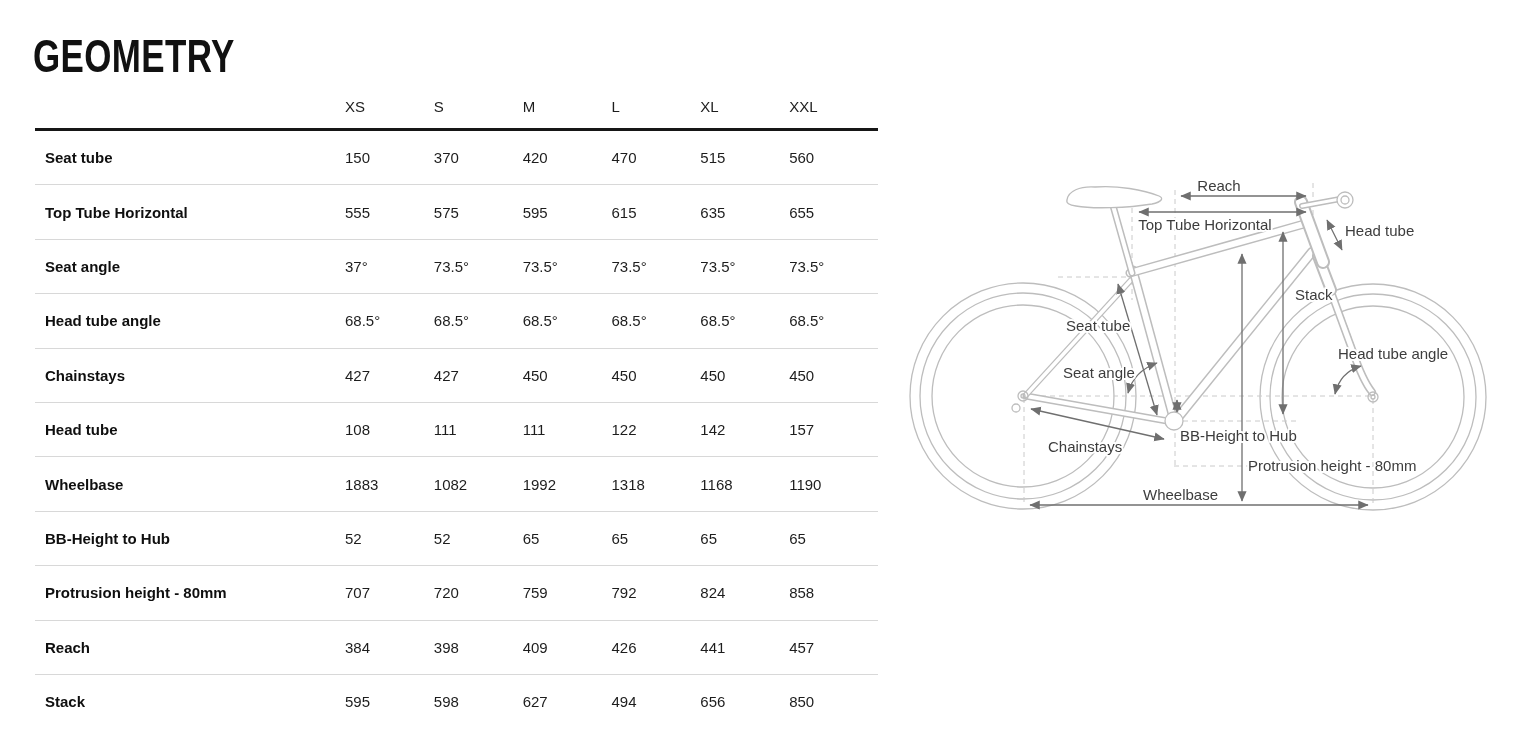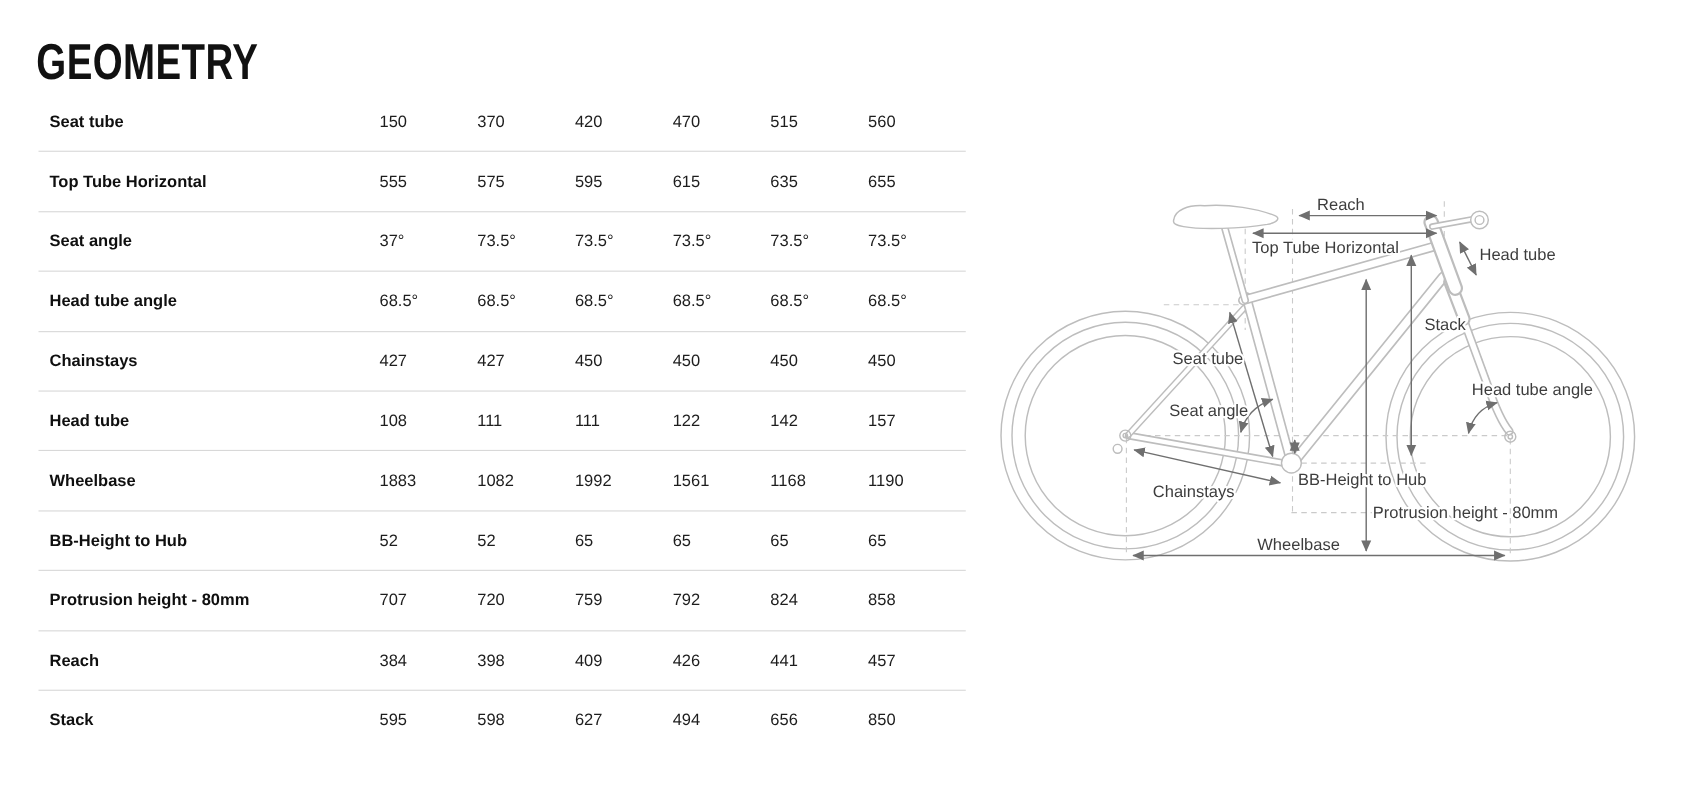--- a/index.html
+++ b/index.html
@@ -39,20 +39,30 @@
   .solidfill{fill:#ffffff;stroke:#bdbdbd;stroke-width:1.3px;}
   .dash{stroke:#cacaca;stroke-width:1px;fill:none;stroke-dasharray:5 4;}
   .dim{stroke:#6f6f6f;stroke-width:1.3px;fill:none;}
 </style>
 </head>
 <body>
 
 <div class="page-title">GEOMETRY</div>
 
 <div class="geo-table">
+  <div class="thead">
+    <div class="cell label"></div>
+
+  <div class="cell value">XS</div>
+      <div class="cell value">S</div>
+      <div class="cell value">M</div>
+      <div class="cell value">L</div>
+      <div class="cell value">XL</div>
+      <div class="cell value">XXL</div>
+    </div>
   <div>
 
   <div class="trow">
     <div class="cell label">Seat tube</div>
 
   <div class="cell value">150</div>
         <div class="cell value">370</div>
         <div class="cell value">420</div>
         <div class="cell value">470</div>
         <div class="cell value">515</div>
@@ -107,21 +117,21 @@
         <div class="cell value">122</div>
         <div class="cell value">142</div>
         <div class="cell value">157</div>
       </div>
       <div class="trow">
     <div class="cell label">Wheelbase</div>
 
   <div class="cell value">1883</div>
         <div class="cell value">1082</div>
         <div class="cell value">1992</div>
-        <div class="cell value">1561</div>
+        <div class="cell value">1318</div>
         <div class="cell value">1168</div>
         <div class="cell value">1190</div>
       </div>
       <div class="trow">
     <div class="cell label">BB-Height to Hub</div>
 
   <div class="cell value">52</div>
         <div class="cell value">52</div>
         <div class="cell value">65</div>
         <div class="cell value">65</div>

